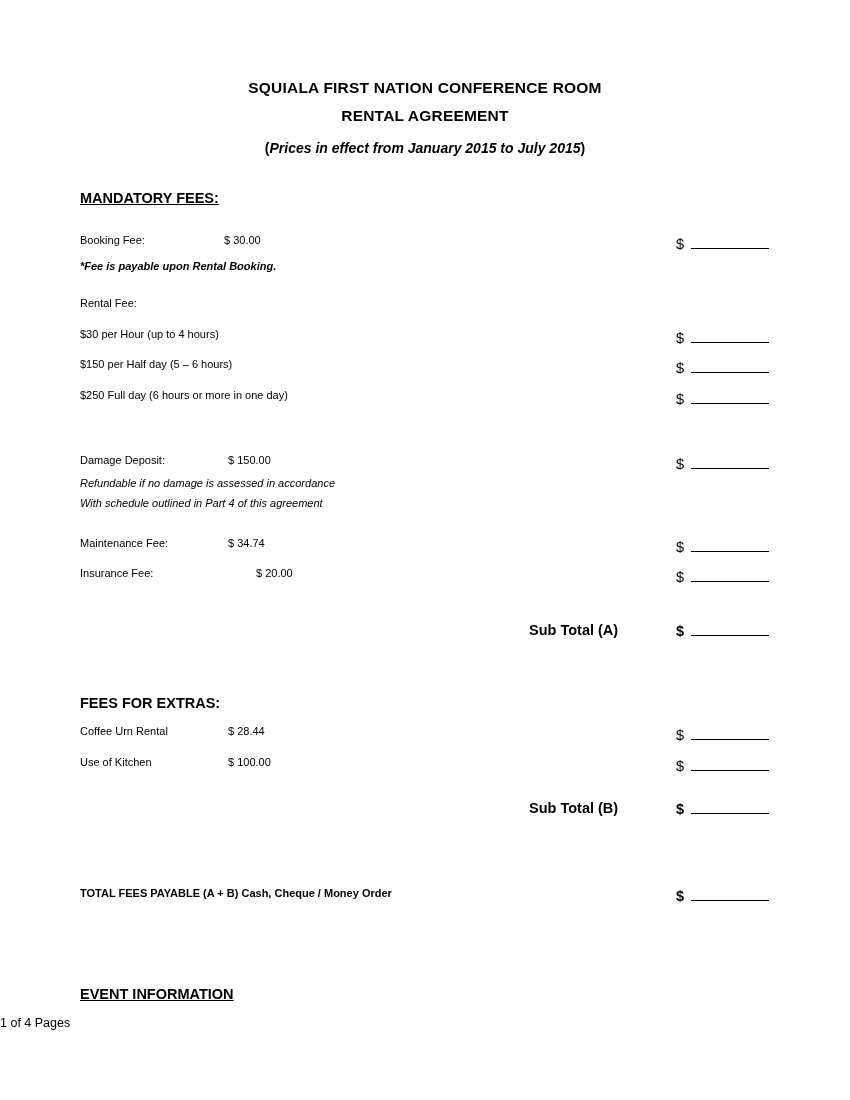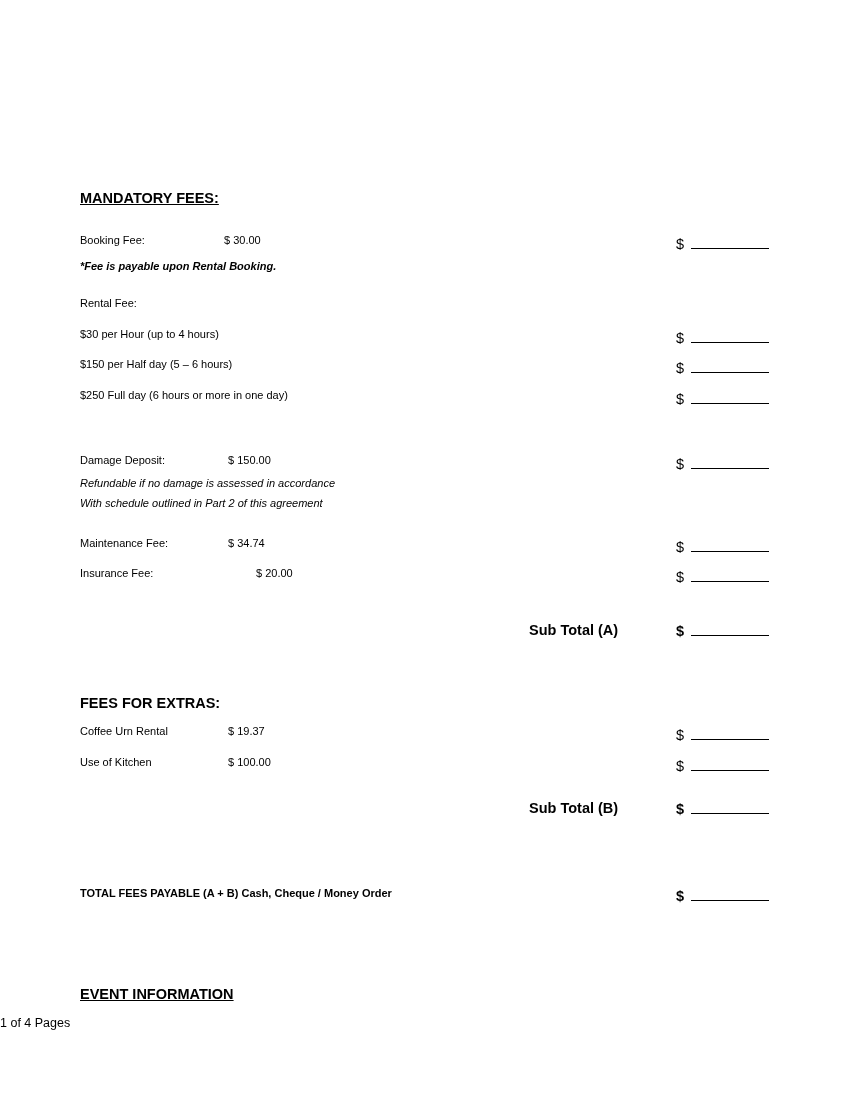--- a/index.html
+++ b/index.html
@@ -119,20 +119,25 @@
     left: 0;
     width: 850px;
     font-size: 12.5px;
   }
 </style>
 </head>
 <body>
 
 <div class="page">
 
+  <div class="doc-header">
+    <div class="title-line-1">SQUIALA FIRST NATION CONFERENCE ROOM</div>
+    <div class="title-line-2">RENTAL AGREEMENT</div>
+    <div class="subtitle"><span class="paren">(</span><span>Prices in effect from January 2015 to July 2015</span><span class="paren">)</span></div>
+  </div>
 
   <div class="section-heading underlined" style="top:190px;">MANDATORY FEES:</div>
 
   <div class="line" style="top:234px; left:80px;">Booking Fee:</div>
   <div class="line" style="top:234px; left:224px;">$ 30.00</div>
   <div class="money-field" style="top:235px;">
     <span class="sign">$</span>
     <span class="blank"></span>
   </div>
   <div class="small-italic-bold" style="top:260px; left:80px;">*Fee is payable upon Rental Booking.</div>
@@ -157,21 +162,21 @@
     <span class="blank"></span>
   </div>
 
   <div class="line" style="top:454px; left:80px;">Damage Deposit:</div>
   <div class="line" style="top:454px; left:228px;">$ 150.00</div>
   <div class="money-field" style="top:455px;">
     <span class="sign">$</span>
     <span class="blank"></span>
   </div>
   <div class="small-italic" style="top:477px; left:80px;">Refundable if no damage is assessed in accordance</div>
-  <div class="small-italic" style="top:497px; left:80px;">With schedule outlined in Part 2 of this agreement</div>
+  <div class="small-italic" style="top:497px; left:80px;">With schedule outlined in Part 4 of this agreement</div>
 
   <div class="line" style="top:537px; left:80px;">Maintenance Fee:</div>
   <div class="line" style="top:537px; left:228px;">$  34.74</div>
   <div class="money-field" style="top:538px;">
     <span class="sign">$</span>
     <span class="blank"></span>
   </div>
 
   <div class="line" style="top:567px; left:80px;">Insurance Fee:</div>
   <div class="line" style="top:567px; left:228px;margin-left:28px;">$  20.00</div>
@@ -182,21 +187,21 @@
 
   <div class="subtotal-label" style="top:622px; left:529px;">Sub Total (A)</div>
   <div class="money-field bold" style="top:622px;">
     <span class="sign">$</span>
     <span class="blank"></span>
   </div>
 
   <div class="section-heading" style="top:695px;">FEES FOR EXTRAS:</div>
 
   <div class="line" style="top:725px; left:80px;">Coffee Urn Rental</div>
-  <div class="line" style="top:725px; left:228px;">$   19.37</div>
+  <div class="line" style="top:725px; left:228px;">$   28.44</div>
   <div class="money-field" style="top:726px;">
     <span class="sign">$</span>
     <span class="blank"></span>
   </div>
 
   <div class="line" style="top:756px; left:80px;">Use of Kitchen</div>
   <div class="line" style="top:756px; left:228px;">$ 100.00</div>
   <div class="money-field" style="top:757px;">
     <span class="sign">$</span>
     <span class="blank"></span>

